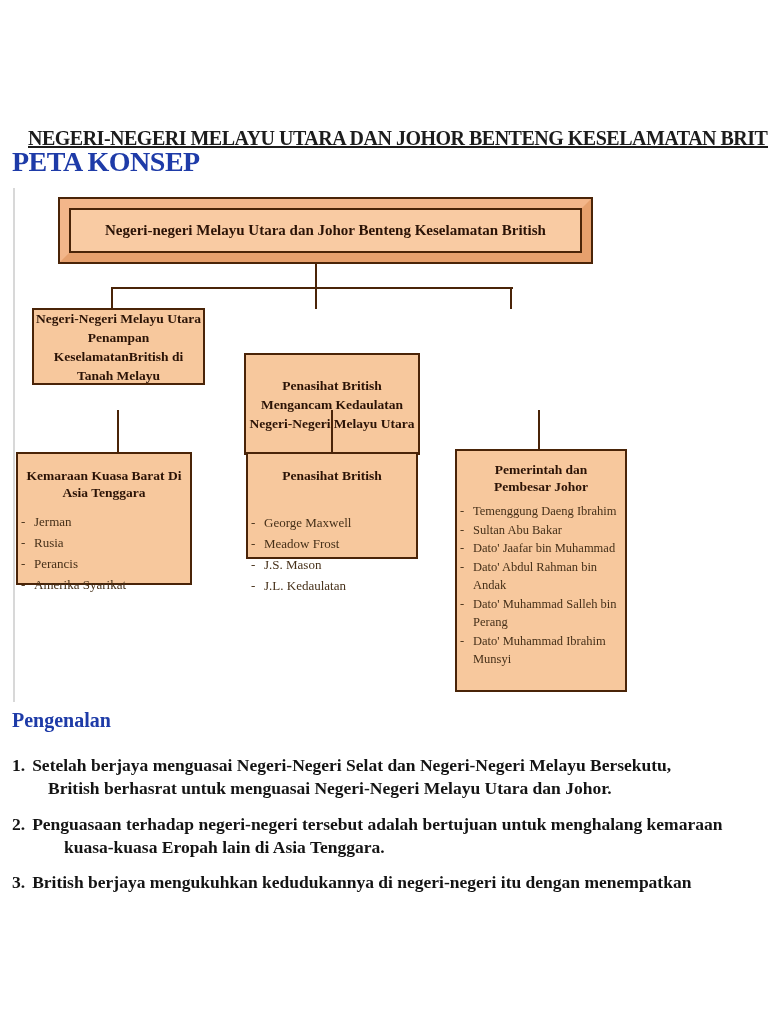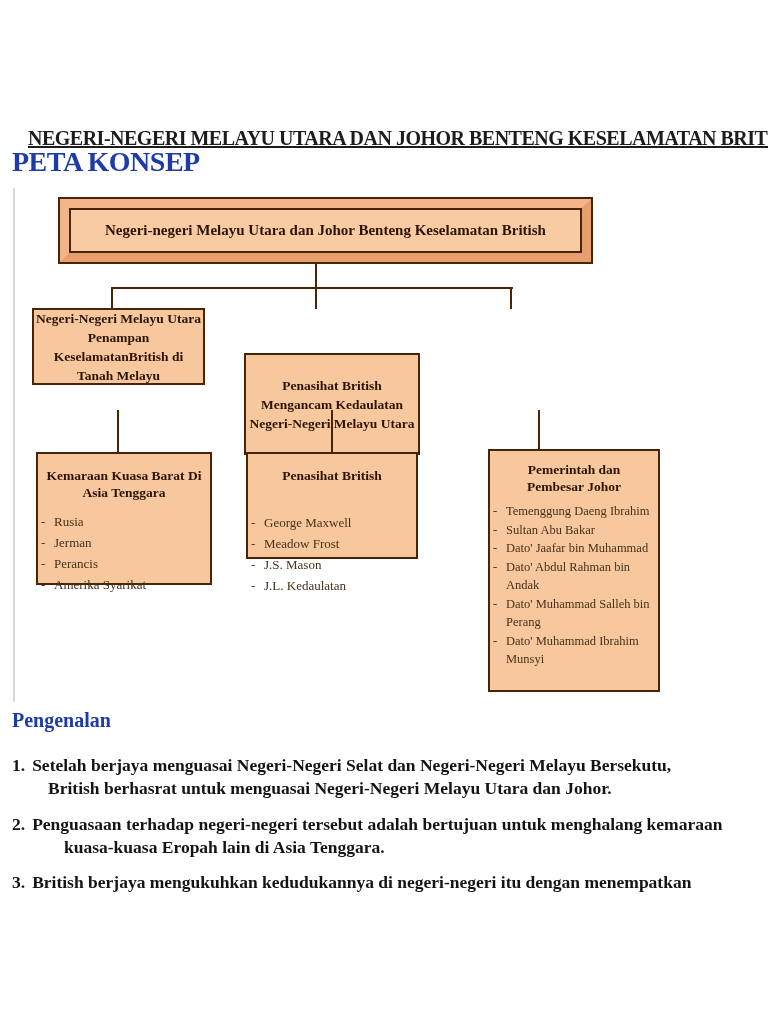--- a/index.html
+++ b/index.html
@@ -117,41 +117,41 @@
     <div class="connector" style="left:315px; top:289px; width:2px; height:20px;"></div>
     <div class="connector" style="left:510px; top:289px; width:2px; height:20px;"></div>
 
     <div class="node-box mid-box" style="left:32px; top:308px; width:173px; height:77px;">Negeri-Negeri Melayu Utara Penampan KeselamatanBritish di Tanah Melayu</div>
     <div class="node-box mid-box" style="left:244px; top:308px; width:176px; height:102px;margin-top:45px;">Penasihat British Mengancam Kedaulatan Negeri-Negeri Melayu Utara</div>
 
     <div class="connector" style="left:117px; top:410px; width:2px; height:42px;"></div>
     <div class="connector" style="left:331px; top:410px; width:2px; height:42px;"></div>
     <div class="connector" style="left:538px; top:410px; width:2px; height:39px;"></div>
 
-    <div class="node-box" id="box-d" style="left:36px; top:452px; width:176px; height:133px;">
+    <div class="node-box" id="box-d" style="left:16px; top:452px; width:176px; height:133px;">
       <div class="child-heading">Kemaraan Kuasa Barat Di Asia Tenggara</div>
       <ul class="child-list">
+        <li>Jerman</li>
         <li>Rusia</li>
-        <li>Jerman</li>
         <li>Perancis</li>
         <li>Amerika Syarikat</li>
       </ul>
     </div>
 
     <div class="node-box" id="box-e" style="left:246px; top:452px; width:172px; height:107px;">
       <div class="child-heading">Penasihat British</div>
       <ul class="child-list">
         <li>George Maxwell</li>
         <li>Meadow Frost</li>
         <li>J.S. Mason</li>
         <li>J.L. Kedaulatan</li>
       </ul>
     </div>
 
-    <div class="node-box" id="box-f" style="left:455px; top:449px; width:172px; height:243px;margin-left:33px;">
+    <div class="node-box" id="box-f" style="left:455px; top:449px; width:172px; height:243px;">
       <div class="child-heading">Pemerintah dan Pembesar Johor</div>
       <ul class="child-list">
         <li>Temenggung Daeng Ibrahim</li>
         <li>Sultan Abu Bakar</li>
         <li>Dato' Jaafar bin Muhammad</li>
         <li>Dato' Abdul Rahman bin Andak</li>
         <li>Dato' Muhammad Salleh bin Perang</li>
         <li>Dato' Muhammad Ibrahim Munsyi</li>
       </ul>
     </div>

